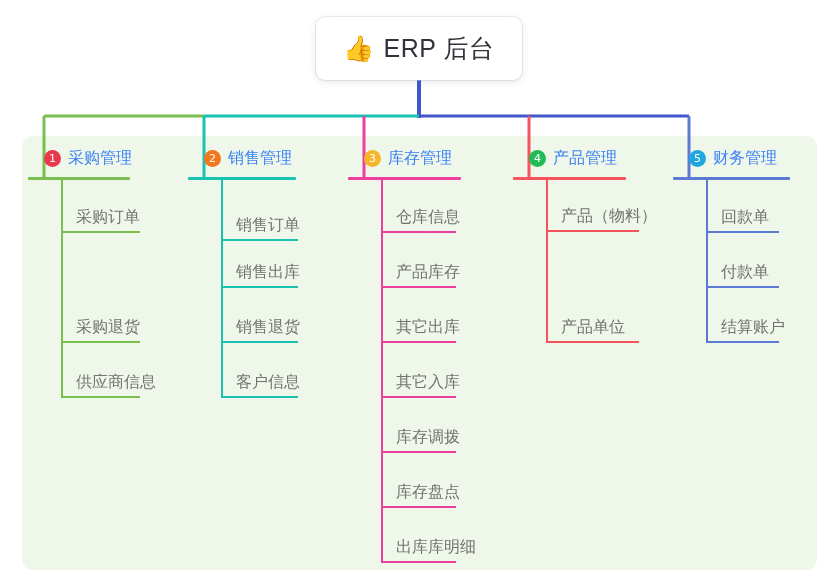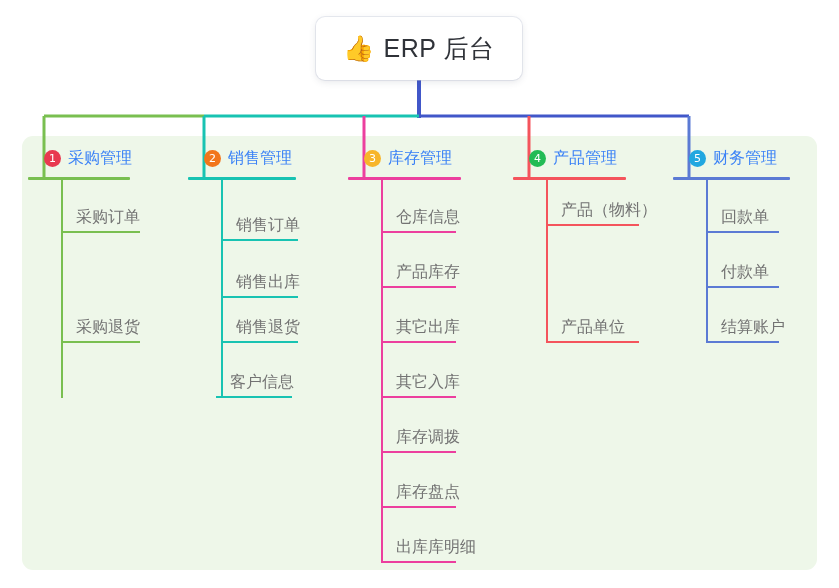--- a/index.html
+++ b/index.html
@@ -133,33 +133,37 @@
     </div>
 
 <div class="leaf" style="left: 62px; top: 207px; width: 78px; height: 26px;">
       <span class="leaf-label">采购订单</span>
       <div class="leaf-rule" style="width: 78px; background: rgb(121, 191, 80);"></div>
     </div>
     <div class="leaf" style="left: 62px; top: 317px; width: 78px; height: 26px;">
       <span class="leaf-label">采购退货</span>
       <div class="leaf-rule" style="width: 78px; background: rgb(121, 191, 80);"></div>
     </div>
+    <div class="leaf" style="left: 62px; top: 372px; width: 78px; height: 26px;">
+      <span class="leaf-label">供应商信息</span>
+      <div class="leaf-rule" style="width: 78px; background: rgb(121, 191, 80);"></div>
+    </div>
     <div class="leaf" style="left: 222px; top: 215px; width: 76px; height: 26px;">
       <span class="leaf-label">销售订单</span>
       <div class="leaf-rule" style="width: 76px; background: rgb(24, 195, 178);"></div>
     </div>
-    <div class="leaf" style="left: 222px; top: 272px; width: 76px; height: 26px;">
+    <div class="leaf" style="left: 222px; top: 262px; width: 76px; height: 26px;">
       <span class="leaf-label">销售出库</span>
       <div class="leaf-rule" style="width: 76px; background: rgb(24, 195, 178);"></div>
     </div>
     <div class="leaf" style="left: 222px; top: 317px; width: 76px; height: 26px;">
       <span class="leaf-label">销售退货</span>
       <div class="leaf-rule" style="width: 76px; background: rgb(24, 195, 178);"></div>
     </div>
-    <div class="leaf" style="left: 216px; top: 372px; width: 76px; height: 26px; padding-left: 24px;">
+    <div class="leaf" style="left: 222px; top: 372px; width: 76px; height: 26px; padding-left: 24px;">
       <span class="leaf-label">客户信息</span>
       <div class="leaf-rule" style="width: 76px; background: rgb(24, 195, 178);"></div>
     </div>
     <div class="leaf" style="left: 382px; top: 207px; width: 74px; height: 26px;">
       <span class="leaf-label">仓库信息</span>
       <div class="leaf-rule" style="width: 74px; background: rgb(236, 63, 158);"></div>
     </div>
     <div class="leaf" style="left: 382px; top: 262px; width: 74px; height: 26px;">
       <span class="leaf-label">产品库存</span>
       <div class="leaf-rule" style="width: 74px; background: rgb(236, 63, 158);"></div>
@@ -177,21 +181,21 @@
       <div class="leaf-rule" style="width: 74px; background: rgb(236, 63, 158);"></div>
     </div>
     <div class="leaf" style="left: 382px; top: 482px; width: 74px; height: 26px;">
       <span class="leaf-label">库存盘点</span>
       <div class="leaf-rule" style="width: 74px; background: rgb(236, 63, 158);"></div>
     </div>
     <div class="leaf" style="left: 382px; top: 537px; width: 74px; height: 26px;">
       <span class="leaf-label">出库库明细</span>
       <div class="leaf-rule" style="width: 74px; background: rgb(236, 63, 158);"></div>
     </div>
-    <div class="leaf" style="left: 547px; top: 200px; width: 92px; height: 26px; text-decoration: underline;">
+    <div class="leaf" style="left: 547px; top: 206px; width: 92px; height: 26px; text-decoration: underline;">
       <span class="leaf-label">产品（物料）</span>
       <div class="leaf-rule" style="width: 92px; background: rgb(244, 84, 92);"></div>
     </div>
     <div class="leaf" style="left: 547px; top: 317px; width: 92px; height: 26px; padding-left: 17px;">
       <span class="leaf-label">产品单位</span>
       <div class="leaf-rule" style="width: 92px; background: rgb(244, 84, 92);"></div>
     </div>
     <div class="leaf" style="left: 707px; top: 207px; width: 72px; height: 26px;">
       <span class="leaf-label">回款单</span>
       <div class="leaf-rule" style="width: 72px; background: rgb(91, 122, 212);"></div>

